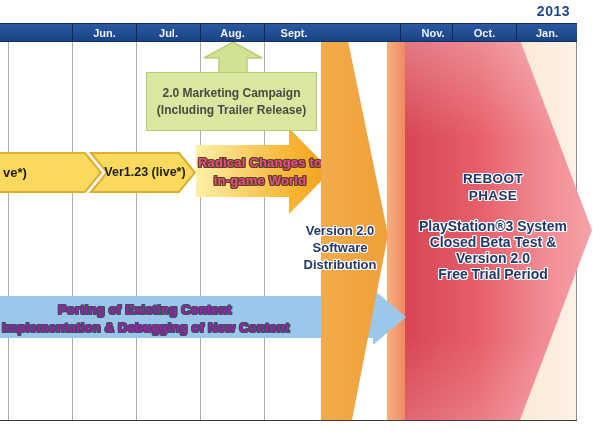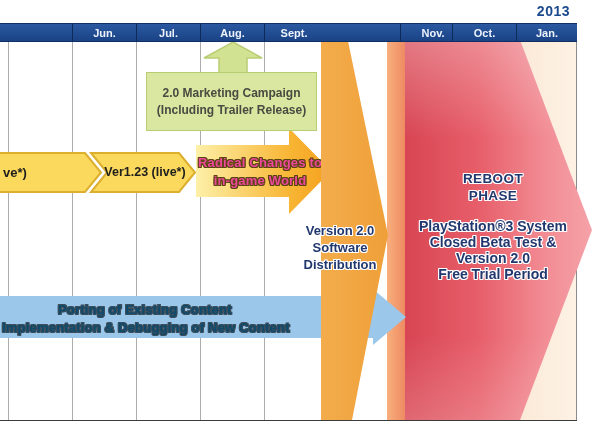--- a/index.html
+++ b/index.html
@@ -30,21 +30,21 @@
             background:linear-gradient(to right,#F8AF7D,#ED8660);}
   #red-pentagon{left:405px;top:40px;width:187px;height:380px;z-index:3;
             clip-path:polygon(0 0,61.5% 0,100% 50%,61.5% 100%,0 100%);
             background:linear-gradient(180deg,rgba(255,255,255,.28),rgba(255,255,255,0) 26%,rgba(255,255,255,0) 78%,rgba(255,255,255,.18)),
                        linear-gradient(to right,#D84553,#E75F6A 40%,#F28C94 75%,#F5A2A8);}
 
   
   #blue-body{left:0;top:296px;width:373px;height:42px;background:#9BC7EB;z-index:5;}
   #blue-head{left:373px;top:289px;width:33px;height:56px;background:#9BC7EB;z-index:5;
              clip-path:polygon(0 0,100% 50%,0 100%);}
-  .blue-text{z-index:5;font-size:13px;font-weight:bold;color:#0c4a6e;letter-spacing:.2px;
+  .blue-text{z-index:5;font-size:13px;font-weight:bold;color:#a21caf;letter-spacing:.2px;
       text-shadow:-1px -1px 0 #3D4F5C,0 -1px 0 #3D4F5C,1px -1px 0 #3D4F5C,-1px 0 0 #3D4F5C,
                    1px 0 0 #3D4F5C,-1px 1px 0 #3D4F5C,0 1px 0 #3D4F5C,1px 1px 0 #3D4F5C;}
 
   
   #yellow-svg{left:0;top:151px;z-index:5;}
   .ytext{z-index:5;font-size:13px;font-weight:bold;color:#1E1E1E;}
 
   
   #radical-arrow{left:196px;top:128px;width:135px;height:86px;z-index:5;
       clip-path:polygon(0 19.8%,68.9% 19.8%,68.9% 0,100% 50%,68.9% 100%,68.9% 80.2%,0 80.2%);

